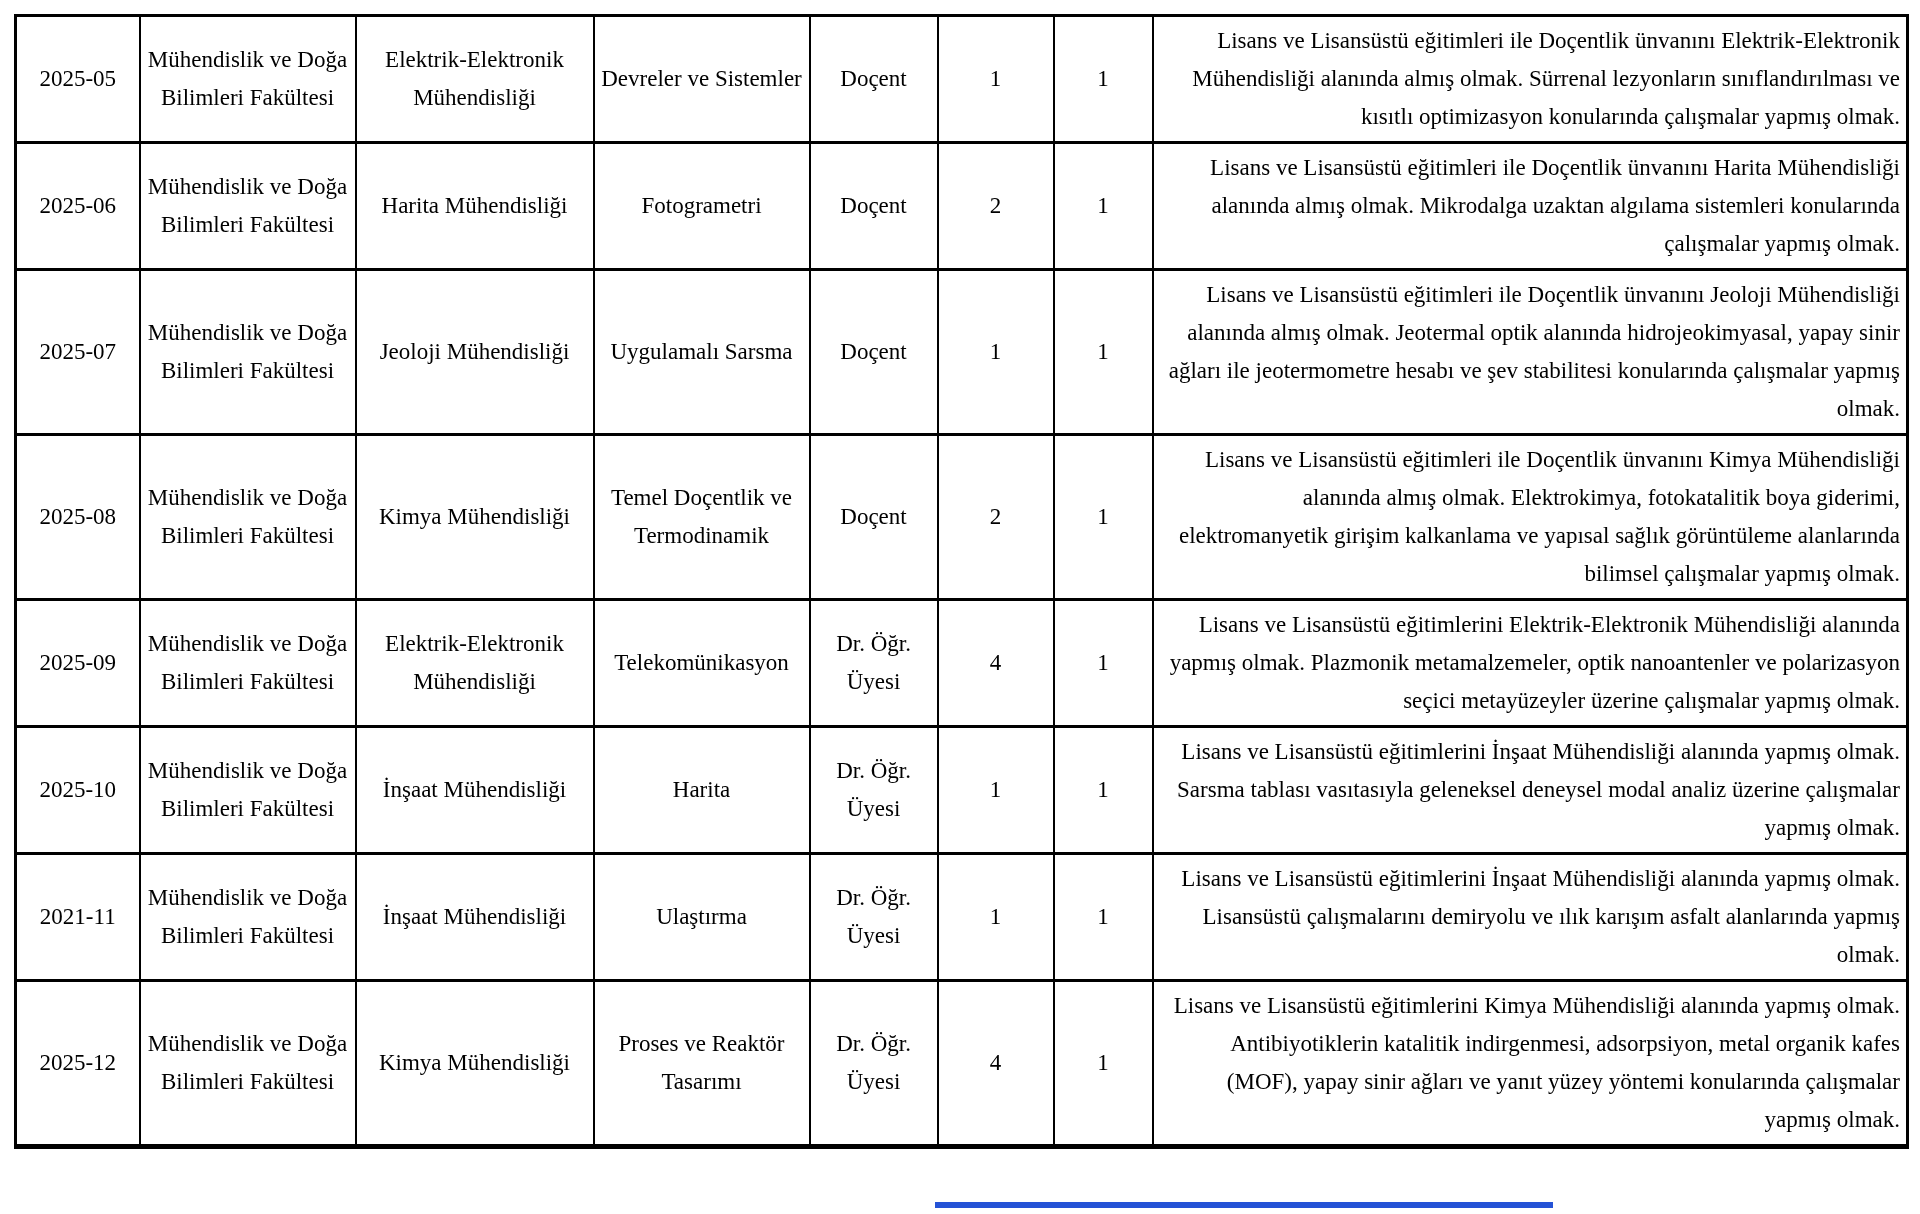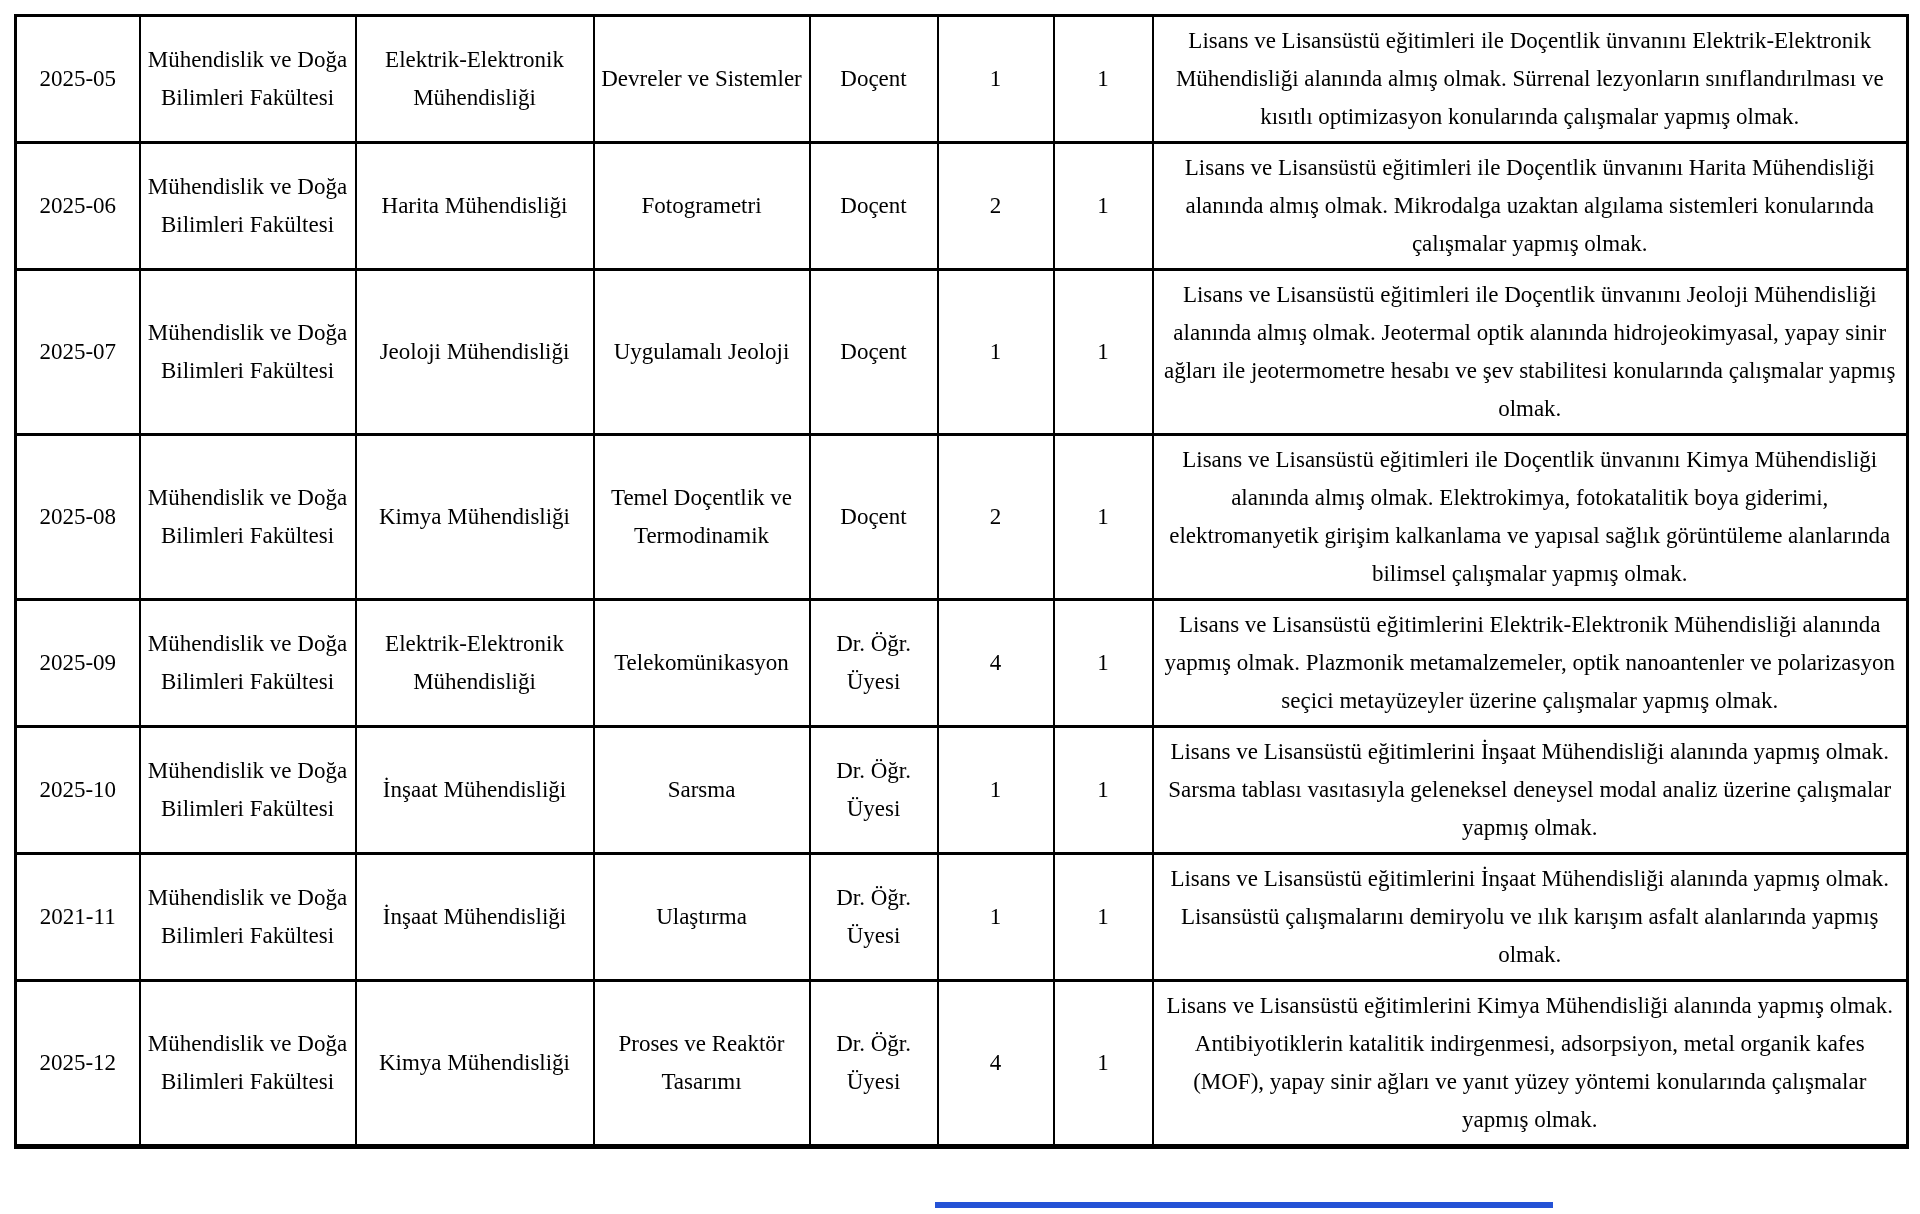--- a/index.html
+++ b/index.html
@@ -35,21 +35,21 @@
     font-size: 23px;
     line-height: 38px;
     vertical-align: middle;
     padding: 5px 6px;
     word-wrap: break-word;
   }
   td.c-center {
     text-align: center;
   }
   td.c-desc {
-    text-align: center;
+    text-align: right;
     padding: 4px 8px 4px 6px;
   }
   .accent-line {
     position: absolute;
     left: 935px;
     top: 1202px;
     width: 618px;
     height: 6px;
     background: #2553d6;
   }
@@ -88,21 +88,21 @@
       <td class="c-center">Fotogrametri</td>
       <td class="c-center">Doçent</td>
       <td class="c-center">2</td>
       <td class="c-center">1</td>
       <td class="c-desc">Lisans ve Lisansüstü eğitimleri ile Doçentlik ünvanını Harita Mühendisliği alanında almış olmak. Mikrodalga uzaktan algılama sistemleri konularında çalışmalar yapmış olmak.</td>
     </tr>
         <tr>
       <td class="c-center">2025-07</td>
       <td class="c-center">Mühendislik ve Doğa Bilimleri Fakültesi</td>
       <td class="c-center">Jeoloji Mühendisliği</td>
-      <td class="c-center">Uygulamalı Jeoloji</td>
+      <td class="c-center">Uygulamalı Sarsma</td>
       <td class="c-center">Doçent</td>
       <td class="c-center">1</td>
       <td class="c-center">1</td>
       <td class="c-desc">Lisans ve Lisansüstü eğitimleri ile Doçentlik ünvanını Jeoloji Mühendisliği alanında almış olmak. Jeotermal optik alanında hidrojeokimyasal, yapay sinir ağları ile jeotermometre hesabı ve şev stabilitesi konularında çalışmalar yapmış olmak.</td>
     </tr>
         <tr>
       <td class="c-center">2025-08</td>
       <td class="c-center">Mühendislik ve Doğa Bilimleri Fakültesi</td>
       <td class="c-center">Kimya Mühendisliği</td>
       <td class="c-center">Temel Doçentlik ve Termodinamik</td>
@@ -118,21 +118,21 @@
       <td class="c-center">Telekomünikasyon</td>
       <td class="c-center">Dr. Öğr. Üyesi</td>
       <td class="c-center">4</td>
       <td class="c-center">1</td>
       <td class="c-desc">Lisans ve Lisansüstü eğitimlerini Elektrik-Elektronik Mühendisliği alanında yapmış olmak. Plazmonik metamalzemeler, optik nanoantenler ve polarizasyon seçici metayüzeyler üzerine çalışmalar yapmış olmak.</td>
     </tr>
         <tr>
       <td class="c-center">2025-10</td>
       <td class="c-center">Mühendislik ve Doğa Bilimleri Fakültesi</td>
       <td class="c-center">İnşaat Mühendisliği</td>
-      <td class="c-center">Sarsma</td>
+      <td class="c-center">Harita</td>
       <td class="c-center">Dr. Öğr. Üyesi</td>
       <td class="c-center">1</td>
       <td class="c-center">1</td>
       <td class="c-desc">Lisans ve Lisansüstü eğitimlerini İnşaat Mühendisliği alanında yapmış olmak. Sarsma tablası vasıtasıyla geleneksel deneysel modal analiz üzerine çalışmalar yapmış olmak.</td>
     </tr>
         <tr>
       <td class="c-center">2021-11</td>
       <td class="c-center">Mühendislik ve Doğa Bilimleri Fakültesi</td>
       <td class="c-center">İnşaat Mühendisliği</td>
       <td class="c-center">Ulaştırma</td>

